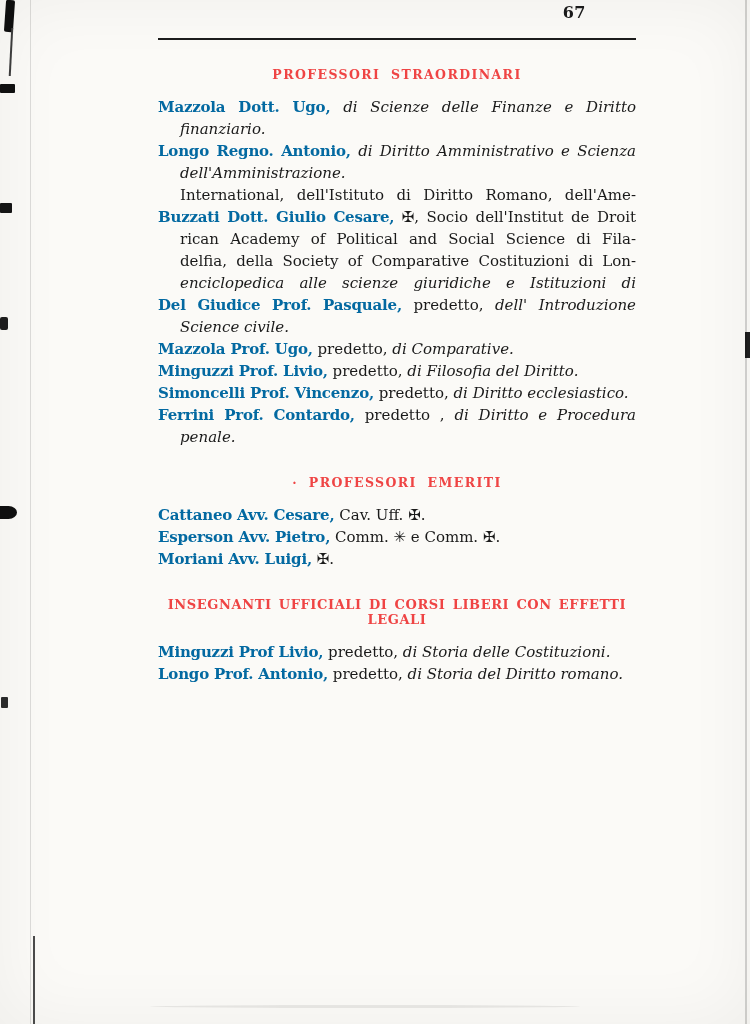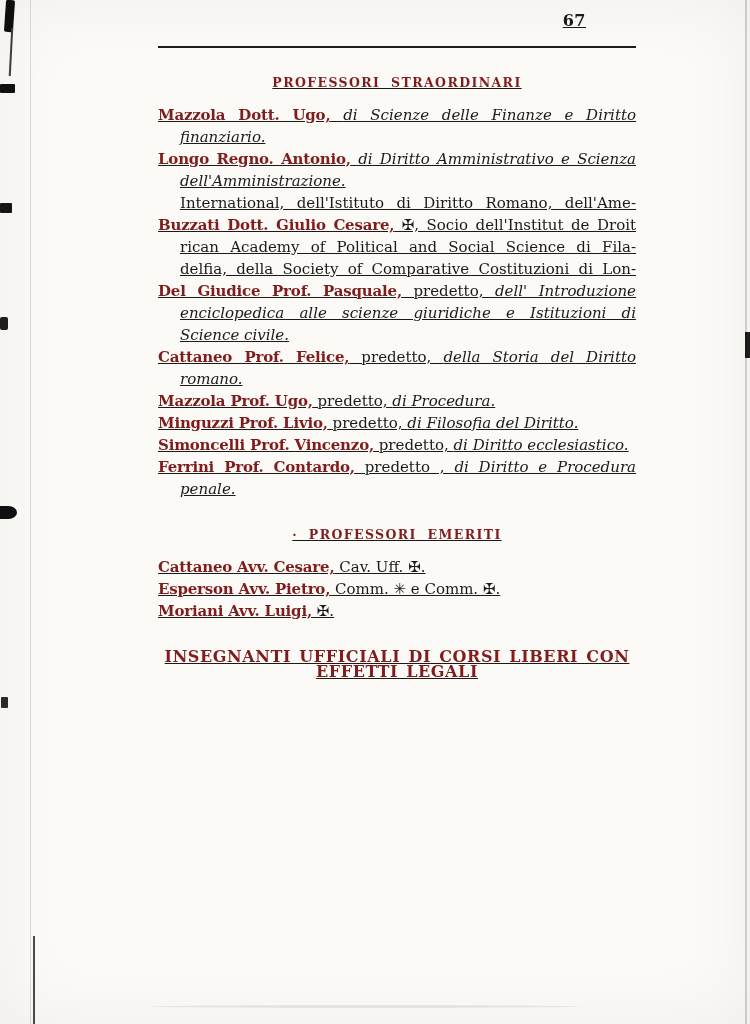--- a/index.html
+++ b/index.html
@@ -25,23 +25,22 @@
   .margin-mark-4 { left: 0; top: 506px; width: 17px; height: 13px; background: #0f0f0f; border-radius: 0 60% 60% 0; }
   .margin-mark-5 { left: 1px; top: 697px; width: 7px; height: 11px; background: #2a2a2a; border-radius: 1px; }
   .margin-mark-right { right: 0; top: 332px; width: 5px; height: 26px; background: #1f1f1f; }
   .edge-line-left { left: 30px; top: 0; width: 1px; height: 100%; background: rgba(0,0,0,0.12); }
   .edge-line-left-bottom { left: 33px; top: 936px; width: 2px; height: 88px; background: #4a4a4a; }
   .edge-line-right { right: 3px; top: 0; width: 2px; height: 100%; background: rgba(0,0,0,0.16); }
   .scan-smudge-bottom { left: 150px; top: 1005px; width: 430px; height: 3px; background: rgba(0,0,0,0.07); border-radius: 50%; }
   
   .page-content {
     position: absolute;
-    left: 158px; top: 12px;
+    left: 158px; top: 4px;
     width: 478px;
-    text-decoration: underline;
   }
   .pageno {
     font-size: 16px; line-height: 18px;
     font-weight: bold;
     text-align: right;
     padding-right: 50px;
     letter-spacing: 0.5px;
   }
   .rule {
     margin-top: 16px;
@@ -51,37 +50,37 @@
     width: 100%;
   }
   .section-heading {
     margin: 27px 0 14px;
     line-height: 15px;
     text-align: center;
     font-size: 12.5px;
     font-weight: bold;
     letter-spacing: 1.4px;
     word-spacing: 5px;
-    color: #7f1d1d;
+    color: #ef4444;
   }
   .section-heading.long {
-    font-size: 16px;
+    font-size: 13px;
     letter-spacing: 0.6px;
     word-spacing: 2px;
   }
   .entries { }
   .entry { }
   .line {
     font-size: 15px;
     line-height: 22px;
     white-space: normal;
   }
   .line.cont { padding-left: 22px; }
   .line.full { text-align: justify; text-align-last: justify; }
-  .seg-b { font-weight: bold; color: #7f1d1d; letter-spacing: -0.2px; }
+  .seg-b { font-weight: bold; color: #0369a1; letter-spacing: -0.2px; }
   .seg-i { font-style: italic; }
   .seg-r { }
 </style>
 </head>
 <body>
 
 <div class="paper">
 
   <div class="artifact ink-blot-top-left"></div>
   <div class="artifact ink-streak-top-left"></div>
@@ -112,30 +111,26 @@
           </div>
           <div class="entry">
             <div class="line cont full"><span class="seg-r">International, dell'Istituto di Diritto Romano, dell'Ame-</span></div>
             <div class="line full"><span class="seg-b">Buzzati Dott. Giulio Cesare,</span><span class="seg-r"> ✠, Socio dell'Institut de Droit</span></div>
             <div class="line cont full"><span class="seg-r">rican Academy of Political and Social Science di Fila-</span></div>
             <div class="line cont full"><span class="seg-r">delfia, della Society of Comparative Costituzioni di Lon-</span></div>
           </div>
         </div>
         <div class="entries">
           <div class="entry">
+            <div class="line cont full"><span class="seg-i">enciclopedica alle scienze giuridiche e Istituzioni di</span></div>
             <div class="line full"><span class="seg-b">Del Giudice Prof. Pasquale,</span><span class="seg-r"> predetto, </span><span class="seg-i">dell' Introduzione</span></div>
-            <div class="line cont full"><span class="seg-i">enciclopedica alle scienze giuridiche e Istituzioni di</span></div>
             <div class="line cont"><span class="seg-i">Science civile.</span></div>
           </div>
           <div class="entry">
-            <div class="line full"><span class="seg-b">Cattaneo Prof. Felice,</span><span class="seg-r"> predetto, </span><span class="seg-i">della Storia del Diritto</span></div>
-            <div class="line cont"><span class="seg-i">romano.</span></div>
-          </div>
-          <div class="entry">
-            <div class="line"><span class="seg-b">Mazzola Prof. Ugo,</span><span class="seg-r"> predetto, </span><span class="seg-i">di Procedura.</span></div>
+            <div class="line"><span class="seg-b">Mazzola Prof. Ugo,</span><span class="seg-r"> predetto, </span><span class="seg-i">di Comparative.</span></div>
           </div>
           <div class="entry">
             <div class="line"><span class="seg-b">Minguzzi Prof. Livio,</span><span class="seg-r"> predetto, </span><span class="seg-i">di Filosofia del Diritto.</span></div>
           </div>
           <div class="entry">
             <div class="line"><span class="seg-b">Simoncelli Prof. Vincenzo,</span><span class="seg-r"> predetto, </span><span class="seg-i">di Diritto ecclesiastico.</span></div>
           </div>
           <div class="entry">
             <div class="line full"><span class="seg-b">Ferrini Prof. Contardo,</span><span class="seg-r"> predetto , </span><span class="seg-i">di Diritto e Procedura</span></div>
             <div class="line cont"><span class="seg-i">penale.</span></div>
@@ -149,16 +144,24 @@
           <div class="entry">
             <div class="line"><span class="seg-b">Esperson Avv. Pietro,</span><span class="seg-r"> Comm. ✳ e Comm. ✠.</span></div>
           </div>
         </div>
         <div class="entries">
           <div class="entry">
             <div class="line"><span class="seg-b">Moriani Avv. Luigi,</span><span class="seg-r"> ✠.</span></div>
           </div>
         </div>
         <div class="section-heading long">INSEGNANTI UFFICIALI DI CORSI LIBERI CON EFFETTI LEGALI</div>
+        <div class="entries">
+          <div class="entry">
+            <div class="line"><span class="seg-b">Minguzzi Prof Livio,</span><span class="seg-r"> predetto, </span><span class="seg-i">di Storia delle Costituzioni.</span></div>
+          </div>
+          <div class="entry">
+            <div class="line"><span class="seg-b">Longo Prof. Antonio,</span><span class="seg-r"> predetto, </span><span class="seg-i">di Storia del Diritto romano.</span></div>
+          </div>
+        </div>
       </div>
   </div>
 
 </div>
 
 </body></html>

